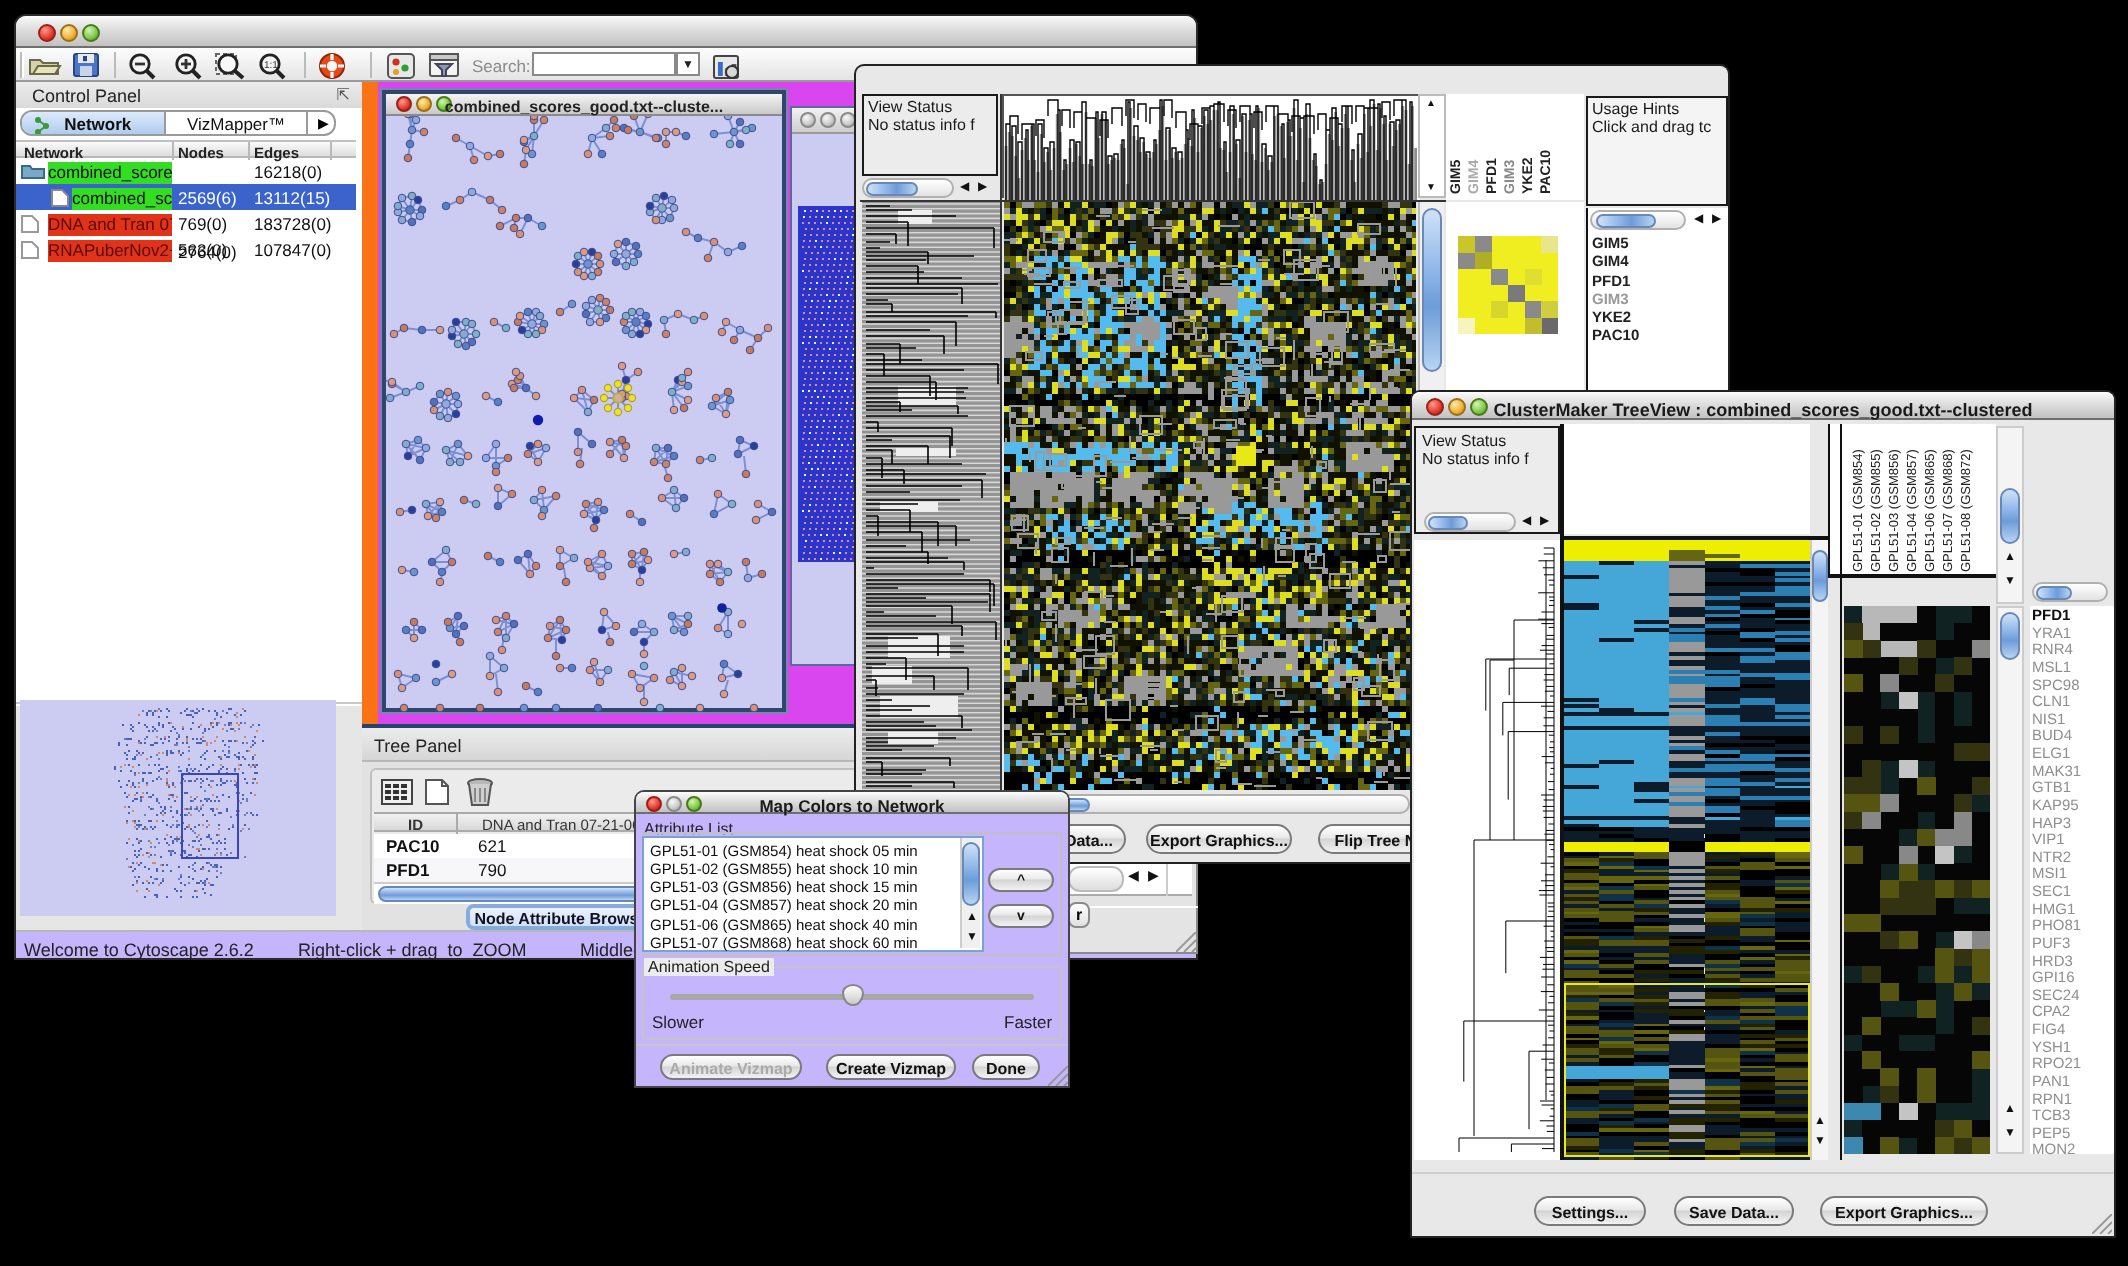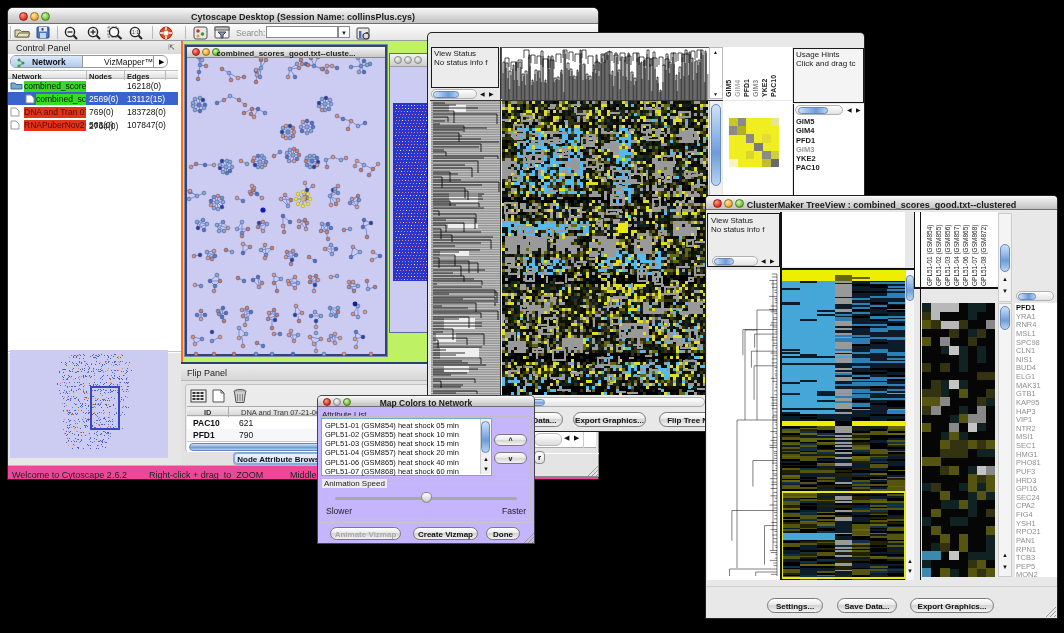--- a/index.html
+++ b/index.html
@@ -27,21 +27,20 @@
 .sb-arr { position:absolute; font-size:6px; color:#111; line-height:1; }
 svg { display:block; }
 </style></head>
 <body>
 
 <div class="win" style="left:8px; top:8px; width:590px; height:471px; background:#e6e6e6; box-shadow:0 0 0 1px #2a2a2a; border-radius:5px 5px 0 0;">
   <div class="tbar" style="height:16px;">
     <div class="tl red" style="left:11px; top:3px;"></div>
     <div class="tl yel" style="left:22px; top:3px;"></div>
     <div class="tl grn" style="left:33px; top:3px;"></div>
-    <div class="ttxt" style="top:3px; font-size:9px;">Cytoscape Desktop (Session Name: collinsPlus.cys)</div>
   </div>
 
   <div class="abs" style="left:0; top:16px; width:590px; height:17px; background:linear-gradient(#fdfdfd,#e4e4e4);border-bottom:1px solid #9a9a9a;">
     <div class="abs" style="left:2px; top:2px; width:1px; height:13px; border-left:1px solid #bbb; border-right:1px solid #fff;"></div>
     <svg class="abs" style="left:6px; top:2px;" width="17" height="13">
         <path d="M1 11 V4 h5 l1.5 1.5 H15 V11 Z" fill="#d8d2a8" stroke="#6a6a4a" stroke-width="1"></path>
         <path d="M2.5 11 L5 7 h11 l-2.5 4 Z" fill="#e8e2b8" stroke="#6a6a4a" stroke-width="1"></path>
       </svg>
     <svg class="abs" style="left:28px; top:2px;" width="14" height="13">
         <rect x="1" y="1" width="12" height="11" rx="1" fill="#4a76c8" stroke="#28487a"></rect>
@@ -107,21 +106,21 @@
   <div class="abs" style="left:0; top:46px; width:173px; height:299px; background:#fff;">
     <div class="abs" style="left:2px; top:1px; width:158px; height:13px; border:1px solid #9a9a9a; border-radius:6px; background:#fff; overflow:hidden;">
       <div class="abs" style="left:0; top:0; width:72px; height:13px; background:linear-gradient(#dceafc,#a8c6ea); border-right:1px solid #9a9a9a; text-align:center; font-size:8.5px; font-weight:bold; color:#111; padding-top:1px;">&nbsp;&nbsp;Network</div>
       <svg class="abs" style="left:6px; top:2px;" width="9" height="10">
           <circle cx="2" cy="2" r="1.5" fill="#3a9a3a"></circle>
           <circle cx="2" cy="8" r="1.5" fill="#3a9a3a"></circle>
           <circle cx="6" cy="5" r="1.5" fill="#3a9a3a"></circle>
           <line x1="2" y1="2" x2="6" y2="5" stroke="#3a9a3a"></line>
           <line x1="2" y1="8" x2="6" y2="5" stroke="#3a9a3a"></line>
         </svg>
-      <div class="abs" style="left:72px; top:0; width:70px; height:13px; text-align:right; font-size:8.5px; color:#111; padding-top:1px;">VizMapper™</div>
+      <div class="abs" style="left:72px; top:0; width:70px; height:13px; text-align:center; font-size:8.5px; color:#111; padding-top:1px;">VizMapper™</div>
       <div class="abs" style="left:142px; top:0; width:16px; height:13px; border-left:1px solid #9a9a9a; font-size:7px; padding:2px 0 0 5px;">▶</div>
     </div>
 
     <div class="abs" style="left:0; top:16px; width:170px; height:9px; background:linear-gradient(#fafafa,#dedede); border-top:1px solid #c0c0c0; border-bottom:1px solid #b8b8b8; font-size:7.5px; font-weight:bold; color:#222;">
       <span class="abs" style="left:4px; top:1px;">Network</span>
       <span class="abs" style="left:81px; top:1px;">Nodes</span>
       <span class="abs" style="left:119px; top:1px;text-align:center;">Edges</span>
       <span class="abs" style="left:78px; top:0; width:1px; height:9px; background:#b8b8b8;"></span>
       <span class="abs" style="left:116px; top:0; width:1px; height:9px; background:#b8b8b8;"></span>
       <span class="abs" style="left:157px; top:0; width:1px; height:9px; background:#b8b8b8;"></span>
@@ -163,21 +162,21 @@
   </div>
   <div class="abs" style="left:2px; top:342px; width:158px; height:108px; background:#ccccf2;">
       <svg width="156" height="107" viewBox="0 0 156 107" shape-rendering="crispEdges">
         <path fill="#4a62bc" d="M66 6h1.2v1.2h-1.2zM69 8h1.2v1.2h-1.2zM83 4h1.2v1.2h-1.2zM80 6h1.2v1.2h-1.2zM70 5h1.2v1.2h-1.2zM82 5h1.2v1.2h-1.2zM105 4h1.2v1.2h-1.2zM91 4h1.2v1.2h-1.2zM103 6h1.2v1.2h-1.2zM73 8h1.2v1.2h-1.2zM66 7h1.2v1.2h-1.2zM100 8h1.2v1.2h-1.2zM97 5h1.2v1.2h-1.2zM74 5h1.2v1.2h-1.2zM94 5h1.2v1.2h-1.2zM98 7h1.2v1.2h-1.2zM67 5h1.2v1.2h-1.2zM107 7h1.2v1.2h-1.2zM88 6h1.2v1.2h-1.2zM73 4h1.2v1.2h-1.2zM89 5h1.2v1.2h-1.2zM112 5h1.2v1.2h-1.2zM84 7h1.2v1.2h-1.2zM83 7h1.2v1.2h-1.2zM63 6h1.2v1.2h-1.2zM86 8h1.2v1.2h-1.2zM104 4h1.2v1.2h-1.2zM63 7h1.2v1.2h-1.2zM64 5h1.2v1.2h-1.2zM110 7h1.2v1.2h-1.2zM87 6h1.2v1.2h-1.2zM98 6h1.2v1.2h-1.2zM85 7h1.2v1.2h-1.2zM86 5h1.2v1.2h-1.2zM70 5h1.2v1.2h-1.2zM56 15h1.2v1.2h-1.2zM67 14h1.2v1.2h-1.2zM95 11h1.2v1.2h-1.2zM76 13h1.2v1.2h-1.2zM66 15h1.2v1.2h-1.2zM98 12h1.2v1.2h-1.2zM51 12h1.2v1.2h-1.2zM71 13h1.2v1.2h-1.2zM109 14h1.2v1.2h-1.2zM77 14h1.2v1.2h-1.2zM98 11h1.2v1.2h-1.2zM74 11h1.2v1.2h-1.2zM55 14h1.2v1.2h-1.2zM92 15h1.2v1.2h-1.2zM94 14h1.2v1.2h-1.2zM66 13h1.2v1.2h-1.2zM63 13h1.2v1.2h-1.2zM104 12h1.2v1.2h-1.2zM55 12h1.2v1.2h-1.2zM105 11h1.2v1.2h-1.2zM81 14h1.2v1.2h-1.2zM56 13h1.2v1.2h-1.2zM86 11h1.2v1.2h-1.2zM89 13h1.2v1.2h-1.2zM110 11h1.2v1.2h-1.2zM105 14h1.2v1.2h-1.2zM119 12h1.2v1.2h-1.2zM98 11h1.2v1.2h-1.2zM69 11h1.2v1.2h-1.2zM69 12h1.2v1.2h-1.2zM75 15h1.2v1.2h-1.2zM85 14h1.2v1.2h-1.2zM59 11h1.2v1.2h-1.2zM96 13h1.2v1.2h-1.2zM92 14h1.2v1.2h-1.2zM62 12h1.2v1.2h-1.2zM105 12h1.2v1.2h-1.2zM64 15h1.2v1.2h-1.2zM104 11h1.2v1.2h-1.2zM116 12h1.2v1.2h-1.2zM106 14h1.2v1.2h-1.2zM71 12h1.2v1.2h-1.2zM78 19h1.2v1.2h-1.2zM91 20h1.2v1.2h-1.2zM116 22h1.2v1.2h-1.2zM49 22h1.2v1.2h-1.2zM54 19h1.2v1.2h-1.2zM59 21h1.2v1.2h-1.2zM71 21h1.2v1.2h-1.2zM53 19h1.2v1.2h-1.2zM88 21h1.2v1.2h-1.2zM74 20h1.2v1.2h-1.2zM53 22h1.2v1.2h-1.2zM72 19h1.2v1.2h-1.2zM86 19h1.2v1.2h-1.2zM101 20h1.2v1.2h-1.2zM49 21h1.2v1.2h-1.2zM117 21h1.2v1.2h-1.2zM88 19h1.2v1.2h-1.2zM81 21h1.2v1.2h-1.2zM60 21h1.2v1.2h-1.2zM102 22h1.2v1.2h-1.2zM79 18h1.2v1.2h-1.2zM67 21h1.2v1.2h-1.2zM90 21h1.2v1.2h-1.2zM74 18h1.2v1.2h-1.2zM70 19h1.2v1.2h-1.2zM55 19h1.2v1.2h-1.2zM116 20h1.2v1.2h-1.2zM70 19h1.2v1.2h-1.2zM74 18h1.2v1.2h-1.2zM91 20h1.2v1.2h-1.2zM117 18h1.2v1.2h-1.2zM83 18h1.2v1.2h-1.2zM89 21h1.2v1.2h-1.2zM83 21h1.2v1.2h-1.2zM59 20h1.2v1.2h-1.2zM63 18h1.2v1.2h-1.2zM68 21h1.2v1.2h-1.2zM105 20h1.2v1.2h-1.2zM90 19h1.2v1.2h-1.2zM121 20h1.2v1.2h-1.2zM104 20h1.2v1.2h-1.2zM78 21h1.2v1.2h-1.2zM65 22h1.2v1.2h-1.2zM66 22h1.2v1.2h-1.2zM62 21h1.2v1.2h-1.2zM111 21h1.2v1.2h-1.2zM107 20h1.2v1.2h-1.2zM57 28h1.2v1.2h-1.2zM52 26h1.2v1.2h-1.2zM97 25h1.2v1.2h-1.2zM75 25h1.2v1.2h-1.2zM92 26h1.2v1.2h-1.2zM104 28h1.2v1.2h-1.2zM80 27h1.2v1.2h-1.2zM109 29h1.2v1.2h-1.2zM116 28h1.2v1.2h-1.2zM108 28h1.2v1.2h-1.2zM116 29h1.2v1.2h-1.2zM71 26h1.2v1.2h-1.2zM57 29h1.2v1.2h-1.2zM111 28h1.2v1.2h-1.2zM92 29h1.2v1.2h-1.2zM113 25h1.2v1.2h-1.2zM112 29h1.2v1.2h-1.2zM109 29h1.2v1.2h-1.2zM73 25h1.2v1.2h-1.2zM93 25h1.2v1.2h-1.2zM99 28h1.2v1.2h-1.2zM54 25h1.2v1.2h-1.2zM53 27h1.2v1.2h-1.2zM79 25h1.2v1.2h-1.2zM56 29h1.2v1.2h-1.2zM81 26h1.2v1.2h-1.2zM104 25h1.2v1.2h-1.2zM109 28h1.2v1.2h-1.2zM53 27h1.2v1.2h-1.2zM59 26h1.2v1.2h-1.2zM100 29h1.2v1.2h-1.2zM58 25h1.2v1.2h-1.2zM73 27h1.2v1.2h-1.2zM65 28h1.2v1.2h-1.2zM90 28h1.2v1.2h-1.2zM109 26h1.2v1.2h-1.2zM61 26h1.2v1.2h-1.2zM103 28h1.2v1.2h-1.2zM75 26h1.2v1.2h-1.2zM53 29h1.2v1.2h-1.2zM73 26h1.2v1.2h-1.2zM107 27h1.2v1.2h-1.2zM53 27h1.2v1.2h-1.2zM76 26h1.2v1.2h-1.2zM102 27h1.2v1.2h-1.2zM93 34h1.2v1.2h-1.2zM118 32h1.2v1.2h-1.2zM89 35h1.2v1.2h-1.2zM94 33h1.2v1.2h-1.2zM117 33h1.2v1.2h-1.2zM114 32h1.2v1.2h-1.2zM50 35h1.2v1.2h-1.2zM59 32h1.2v1.2h-1.2zM47 34h1.2v1.2h-1.2zM84 36h1.2v1.2h-1.2zM71 34h1.2v1.2h-1.2zM65 36h1.2v1.2h-1.2zM83 34h1.2v1.2h-1.2zM110 32h1.2v1.2h-1.2zM103 36h1.2v1.2h-1.2zM55 35h1.2v1.2h-1.2zM110 32h1.2v1.2h-1.2zM73 36h1.2v1.2h-1.2zM99 35h1.2v1.2h-1.2zM64 36h1.2v1.2h-1.2zM107 34h1.2v1.2h-1.2zM96 32h1.2v1.2h-1.2zM84 32h1.2v1.2h-1.2zM111 36h1.2v1.2h-1.2zM69 32h1.2v1.2h-1.2zM73 33h1.2v1.2h-1.2zM101 33h1.2v1.2h-1.2zM118 36h1.2v1.2h-1.2zM100 34h1.2v1.2h-1.2zM57 36h1.2v1.2h-1.2zM86 35h1.2v1.2h-1.2zM47 33h1.2v1.2h-1.2zM74 35h1.2v1.2h-1.2zM61 36h1.2v1.2h-1.2zM117 36h1.2v1.2h-1.2zM67 32h1.2v1.2h-1.2zM80 35h1.2v1.2h-1.2zM83 35h1.2v1.2h-1.2zM90 32h1.2v1.2h-1.2zM70 34h1.2v1.2h-1.2zM116 32h1.2v1.2h-1.2zM54 32h1.2v1.2h-1.2zM69 32h1.2v1.2h-1.2zM103 34h1.2v1.2h-1.2zM69 35h1.2v1.2h-1.2zM62 36h1.2v1.2h-1.2zM99 36h1.2v1.2h-1.2zM87 34h1.2v1.2h-1.2zM56 42h1.2v1.2h-1.2zM53 42h1.2v1.2h-1.2zM63 41h1.2v1.2h-1.2zM117 39h1.2v1.2h-1.2zM57 43h1.2v1.2h-1.2zM116 41h1.2v1.2h-1.2zM85 40h1.2v1.2h-1.2zM74 43h1.2v1.2h-1.2zM81 39h1.2v1.2h-1.2zM94 42h1.2v1.2h-1.2zM113 41h1.2v1.2h-1.2zM76 41h1.2v1.2h-1.2zM88 39h1.2v1.2h-1.2zM101 41h1.2v1.2h-1.2zM73 41h1.2v1.2h-1.2zM68 39h1.2v1.2h-1.2zM50 43h1.2v1.2h-1.2zM108 41h1.2v1.2h-1.2zM91 40h1.2v1.2h-1.2zM66 40h1.2v1.2h-1.2zM107 42h1.2v1.2h-1.2zM61 40h1.2v1.2h-1.2zM103 40h1.2v1.2h-1.2zM100 40h1.2v1.2h-1.2zM108 43h1.2v1.2h-1.2zM61 39h1.2v1.2h-1.2zM93 39h1.2v1.2h-1.2zM112 39h1.2v1.2h-1.2zM100 39h1.2v1.2h-1.2zM87 40h1.2v1.2h-1.2zM100 42h1.2v1.2h-1.2zM102 41h1.2v1.2h-1.2zM84 40h1.2v1.2h-1.2zM90 43h1.2v1.2h-1.2zM76 42h1.2v1.2h-1.2zM61 39h1.2v1.2h-1.2zM90 43h1.2v1.2h-1.2zM90 39h1.2v1.2h-1.2zM108 42h1.2v1.2h-1.2zM56 41h1.2v1.2h-1.2zM54 40h1.2v1.2h-1.2zM98 42h1.2v1.2h-1.2zM49 40h1.2v1.2h-1.2zM74 49h1.2v1.2h-1.2zM53 48h1.2v1.2h-1.2zM104 48h1.2v1.2h-1.2zM65 48h1.2v1.2h-1.2zM52 46h1.2v1.2h-1.2zM111 49h1.2v1.2h-1.2zM94 49h1.2v1.2h-1.2zM87 49h1.2v1.2h-1.2zM57 47h1.2v1.2h-1.2zM83 46h1.2v1.2h-1.2zM56 50h1.2v1.2h-1.2zM83 46h1.2v1.2h-1.2zM93 50h1.2v1.2h-1.2zM58 49h1.2v1.2h-1.2zM111 47h1.2v1.2h-1.2zM76 47h1.2v1.2h-1.2zM63 46h1.2v1.2h-1.2zM68 50h1.2v1.2h-1.2zM60 49h1.2v1.2h-1.2zM95 50h1.2v1.2h-1.2zM101 47h1.2v1.2h-1.2zM97 50h1.2v1.2h-1.2zM66 47h1.2v1.2h-1.2zM108 46h1.2v1.2h-1.2zM60 50h1.2v1.2h-1.2zM115 46h1.2v1.2h-1.2zM63 46h1.2v1.2h-1.2zM60 48h1.2v1.2h-1.2zM99 50h1.2v1.2h-1.2zM85 50h1.2v1.2h-1.2zM98 48h1.2v1.2h-1.2zM58 46h1.2v1.2h-1.2zM90 50h1.2v1.2h-1.2zM57 49h1.2v1.2h-1.2zM68 49h1.2v1.2h-1.2zM82 46h1.2v1.2h-1.2zM92 49h1.2v1.2h-1.2zM77 50h1.2v1.2h-1.2zM53 48h1.2v1.2h-1.2zM75 47h1.2v1.2h-1.2zM97 57h1.2v1.2h-1.2zM70 56h1.2v1.2h-1.2zM72 56h1.2v1.2h-1.2zM78 55h1.2v1.2h-1.2zM75 53h1.2v1.2h-1.2zM54 56h1.2v1.2h-1.2zM103 55h1.2v1.2h-1.2zM62 57h1.2v1.2h-1.2zM54 53h1.2v1.2h-1.2zM75 53h1.2v1.2h-1.2zM96 54h1.2v1.2h-1.2zM80 57h1.2v1.2h-1.2zM68 57h1.2v1.2h-1.2zM103 54h1.2v1.2h-1.2zM65 54h1.2v1.2h-1.2zM96 55h1.2v1.2h-1.2zM62 57h1.2v1.2h-1.2zM91 57h1.2v1.2h-1.2zM108 55h1.2v1.2h-1.2zM71 55h1.2v1.2h-1.2zM116 57h1.2v1.2h-1.2zM90 54h1.2v1.2h-1.2zM83 54h1.2v1.2h-1.2zM72 54h1.2v1.2h-1.2zM115 56h1.2v1.2h-1.2zM85 54h1.2v1.2h-1.2zM108 57h1.2v1.2h-1.2zM72 53h1.2v1.2h-1.2zM78 56h1.2v1.2h-1.2zM118 57h1.2v1.2h-1.2zM99 56h1.2v1.2h-1.2zM82 57h1.2v1.2h-1.2zM70 53h1.2v1.2h-1.2zM88 54h1.2v1.2h-1.2zM100 56h1.2v1.2h-1.2zM95 54h1.2v1.2h-1.2zM75 55h1.2v1.2h-1.2zM59 60h1.2v1.2h-1.2zM87 63h1.2v1.2h-1.2zM64 60h1.2v1.2h-1.2zM61 64h1.2v1.2h-1.2zM61 64h1.2v1.2h-1.2zM71 60h1.2v1.2h-1.2zM65 63h1.2v1.2h-1.2zM62 63h1.2v1.2h-1.2zM60 62h1.2v1.2h-1.2zM78 62h1.2v1.2h-1.2zM106 63h1.2v1.2h-1.2zM53 60h1.2v1.2h-1.2zM66 64h1.2v1.2h-1.2zM58 62h1.2v1.2h-1.2zM79 62h1.2v1.2h-1.2zM78 63h1.2v1.2h-1.2zM112 62h1.2v1.2h-1.2zM65 60h1.2v1.2h-1.2zM59 63h1.2v1.2h-1.2zM75 63h1.2v1.2h-1.2zM89 62h1.2v1.2h-1.2zM58 64h1.2v1.2h-1.2zM59 62h1.2v1.2h-1.2zM67 63h1.2v1.2h-1.2zM93 60h1.2v1.2h-1.2zM58 62h1.2v1.2h-1.2zM83 63h1.2v1.2h-1.2zM99 62h1.2v1.2h-1.2zM73 62h1.2v1.2h-1.2zM85 64h1.2v1.2h-1.2zM81 61h1.2v1.2h-1.2zM57 60h1.2v1.2h-1.2zM82 64h1.2v1.2h-1.2zM104 64h1.2v1.2h-1.2zM90 69h1.2v1.2h-1.2zM100 71h1.2v1.2h-1.2zM60 70h1.2v1.2h-1.2zM102 71h1.2v1.2h-1.2zM93 68h1.2v1.2h-1.2zM58 69h1.2v1.2h-1.2zM99 70h1.2v1.2h-1.2zM76 71h1.2v1.2h-1.2zM79 69h1.2v1.2h-1.2zM86 70h1.2v1.2h-1.2zM100 71h1.2v1.2h-1.2zM102 69h1.2v1.2h-1.2zM102 69h1.2v1.2h-1.2zM81 70h1.2v1.2h-1.2zM81 70h1.2v1.2h-1.2zM76 70h1.2v1.2h-1.2zM89 70h1.2v1.2h-1.2zM98 71h1.2v1.2h-1.2zM53 71h1.2v1.2h-1.2zM78 69h1.2v1.2h-1.2zM94 68h1.2v1.2h-1.2zM68 69h1.2v1.2h-1.2zM73 71h1.2v1.2h-1.2zM77 69h1.2v1.2h-1.2zM94 67h1.2v1.2h-1.2zM96 71h1.2v1.2h-1.2zM102 69h1.2v1.2h-1.2zM98 71h1.2v1.2h-1.2zM95 69h1.2v1.2h-1.2zM72 69h1.2v1.2h-1.2zM89 67h1.2v1.2h-1.2zM87 70h1.2v1.2h-1.2zM80 71h1.2v1.2h-1.2zM75 68h1.2v1.2h-1.2zM59 71h1.2v1.2h-1.2zM98 67h1.2v1.2h-1.2zM92 74h1.2v1.2h-1.2zM77 76h1.2v1.2h-1.2zM102 74h1.2v1.2h-1.2zM82 76h1.2v1.2h-1.2zM59 77h1.2v1.2h-1.2zM70 78h1.2v1.2h-1.2zM84 77h1.2v1.2h-1.2zM74 75h1.2v1.2h-1.2zM94 74h1.2v1.2h-1.2zM81 75h1.2v1.2h-1.2zM82 75h1.2v1.2h-1.2zM63 76h1.2v1.2h-1.2zM90 77h1.2v1.2h-1.2zM83 78h1.2v1.2h-1.2zM88 78h1.2v1.2h-1.2zM98 76h1.2v1.2h-1.2zM59 75h1.2v1.2h-1.2zM57 75h1.2v1.2h-1.2zM103 77h1.2v1.2h-1.2zM57 77h1.2v1.2h-1.2zM81 75h1.2v1.2h-1.2zM85 77h1.2v1.2h-1.2zM65 77h1.2v1.2h-1.2zM80 77h1.2v1.2h-1.2zM89 74h1.2v1.2h-1.2zM75 77h1.2v1.2h-1.2zM102 74h1.2v1.2h-1.2zM76 75h1.2v1.2h-1.2zM89 75h1.2v1.2h-1.2zM91 74h1.2v1.2h-1.2zM58 78h1.2v1.2h-1.2zM60 74h1.2v1.2h-1.2zM56 85h1.2v1.2h-1.2zM68 84h1.2v1.2h-1.2zM57 84h1.2v1.2h-1.2zM100 83h1.2v1.2h-1.2zM62 83h1.2v1.2h-1.2zM71 85h1.2v1.2h-1.2zM84 83h1.2v1.2h-1.2zM90 84h1.2v1.2h-1.2zM71 82h1.2v1.2h-1.2zM98 82h1.2v1.2h-1.2zM97 82h1.2v1.2h-1.2zM59 82h1.2v1.2h-1.2zM55 83h1.2v1.2h-1.2zM79 83h1.2v1.2h-1.2zM68 84h1.2v1.2h-1.2zM91 83h1.2v1.2h-1.2zM64 84h1.2v1.2h-1.2zM87 85h1.2v1.2h-1.2zM94 85h1.2v1.2h-1.2zM75 85h1.2v1.2h-1.2zM87 81h1.2v1.2h-1.2zM56 81h1.2v1.2h-1.2zM98 83h1.2v1.2h-1.2zM73 82h1.2v1.2h-1.2zM60 81h1.2v1.2h-1.2zM57 84h1.2v1.2h-1.2zM95 82h1.2v1.2h-1.2zM68 84h1.2v1.2h-1.2zM68 85h1.2v1.2h-1.2zM93 81h1.2v1.2h-1.2zM66 91h1.2v1.2h-1.2zM93 89h1.2v1.2h-1.2zM56 92h1.2v1.2h-1.2zM58 90h1.2v1.2h-1.2zM80 88h1.2v1.2h-1.2zM89 91h1.2v1.2h-1.2zM96 92h1.2v1.2h-1.2zM64 91h1.2v1.2h-1.2zM61 91h1.2v1.2h-1.2zM80 91h1.2v1.2h-1.2zM86 89h1.2v1.2h-1.2zM82 92h1.2v1.2h-1.2zM86 89h1.2v1.2h-1.2zM59 88h1.2v1.2h-1.2zM70 91h1.2v1.2h-1.2zM98 88h1.2v1.2h-1.2zM91 91h1.2v1.2h-1.2zM68 89h1.2v1.2h-1.2zM71 90h1.2v1.2h-1.2zM90 90h1.2v1.2h-1.2zM84 88h1.2v1.2h-1.2zM92 92h1.2v1.2h-1.2zM88 91h1.2v1.2h-1.2zM95 92h1.2v1.2h-1.2zM92 90h1.2v1.2h-1.2zM65 88h1.2v1.2h-1.2zM92 96h1.2v1.2h-1.2zM80 98h1.2v1.2h-1.2zM77 94h1.2v1.2h-1.2zM95 97h1.2v1.2h-1.2zM63 94h1.2v1.2h-1.2zM80 98h1.2v1.2h-1.2zM86 98h1.2v1.2h-1.2zM87 95h1.2v1.2h-1.2zM67 97h1.2v1.2h-1.2zM91 94h1.2v1.2h-1.2zM62 98h1.2v1.2h-1.2zM68 97h1.2v1.2h-1.2zM80 95h1.2v1.2h-1.2zM80 98h1.2v1.2h-1.2zM68 98h1.2v1.2h-1.2zM73 98h1.2v1.2h-1.2zM88 98h1.2v1.2h-1.2zM92 96h1.2v1.2h-1.2zM78 95h1.2v1.2h-1.2z"></path>
         <path fill="#cf8a68" d="M68 5h1.2v1.2h-1.2zM108 6h1.2v1.2h-1.2zM108 8h1.2v1.2h-1.2zM59 7h1.2v1.2h-1.2zM111 4h1.2v1.2h-1.2zM108 11h1.2v1.2h-1.2zM99 11h1.2v1.2h-1.2zM95 12h1.2v1.2h-1.2zM118 15h1.2v1.2h-1.2zM90 12h1.2v1.2h-1.2zM96 11h1.2v1.2h-1.2zM107 15h1.2v1.2h-1.2zM75 11h1.2v1.2h-1.2zM109 12h1.2v1.2h-1.2zM81 13h1.2v1.2h-1.2zM101 14h1.2v1.2h-1.2zM105 12h1.2v1.2h-1.2zM108 11h1.2v1.2h-1.2zM108 20h1.2v1.2h-1.2zM95 21h1.2v1.2h-1.2zM98 18h1.2v1.2h-1.2zM83 19h1.2v1.2h-1.2zM72 18h1.2v1.2h-1.2zM97 20h1.2v1.2h-1.2zM59 21h1.2v1.2h-1.2zM83 20h1.2v1.2h-1.2zM68 18h1.2v1.2h-1.2zM93 22h1.2v1.2h-1.2zM112 18h1.2v1.2h-1.2zM93 21h1.2v1.2h-1.2zM91 18h1.2v1.2h-1.2zM68 27h1.2v1.2h-1.2zM84 29h1.2v1.2h-1.2zM71 26h1.2v1.2h-1.2zM100 28h1.2v1.2h-1.2zM117 27h1.2v1.2h-1.2zM69 26h1.2v1.2h-1.2zM79 26h1.2v1.2h-1.2zM114 25h1.2v1.2h-1.2zM60 27h1.2v1.2h-1.2zM63 29h1.2v1.2h-1.2zM52 32h1.2v1.2h-1.2zM74 35h1.2v1.2h-1.2zM100 32h1.2v1.2h-1.2zM117 32h1.2v1.2h-1.2zM109 34h1.2v1.2h-1.2zM56 33h1.2v1.2h-1.2zM115 33h1.2v1.2h-1.2zM109 32h1.2v1.2h-1.2zM50 33h1.2v1.2h-1.2zM59 36h1.2v1.2h-1.2zM116 39h1.2v1.2h-1.2zM63 42h1.2v1.2h-1.2zM55 43h1.2v1.2h-1.2zM107 40h1.2v1.2h-1.2zM118 41h1.2v1.2h-1.2zM77 43h1.2v1.2h-1.2zM59 43h1.2v1.2h-1.2zM73 42h1.2v1.2h-1.2zM73 39h1.2v1.2h-1.2zM73 40h1.2v1.2h-1.2zM74 42h1.2v1.2h-1.2zM95 43h1.2v1.2h-1.2zM61 48h1.2v1.2h-1.2zM74 47h1.2v1.2h-1.2zM57 47h1.2v1.2h-1.2zM61 46h1.2v1.2h-1.2zM117 47h1.2v1.2h-1.2zM54 47h1.2v1.2h-1.2zM78 48h1.2v1.2h-1.2zM76 48h1.2v1.2h-1.2zM85 48h1.2v1.2h-1.2zM96 47h1.2v1.2h-1.2zM88 48h1.2v1.2h-1.2zM109 50h1.2v1.2h-1.2zM71 57h1.2v1.2h-1.2zM56 55h1.2v1.2h-1.2zM82 54h1.2v1.2h-1.2zM87 54h1.2v1.2h-1.2zM52 53h1.2v1.2h-1.2zM85 57h1.2v1.2h-1.2zM98 54h1.2v1.2h-1.2zM90 53h1.2v1.2h-1.2zM84 54h1.2v1.2h-1.2zM112 57h1.2v1.2h-1.2zM109 55h1.2v1.2h-1.2zM84 62h1.2v1.2h-1.2zM111 64h1.2v1.2h-1.2zM57 61h1.2v1.2h-1.2zM84 63h1.2v1.2h-1.2zM56 60h1.2v1.2h-1.2zM62 64h1.2v1.2h-1.2zM53 61h1.2v1.2h-1.2zM94 62h1.2v1.2h-1.2zM99 64h1.2v1.2h-1.2zM57 63h1.2v1.2h-1.2zM91 62h1.2v1.2h-1.2zM68 60h1.2v1.2h-1.2zM59 70h1.2v1.2h-1.2zM99 67h1.2v1.2h-1.2zM89 67h1.2v1.2h-1.2zM65 71h1.2v1.2h-1.2zM80 68h1.2v1.2h-1.2zM54 69h1.2v1.2h-1.2zM78 68h1.2v1.2h-1.2zM73 67h1.2v1.2h-1.2zM88 74h1.2v1.2h-1.2zM100 77h1.2v1.2h-1.2zM89 74h1.2v1.2h-1.2zM98 76h1.2v1.2h-1.2zM90 77h1.2v1.2h-1.2zM61 77h1.2v1.2h-1.2zM64 78h1.2v1.2h-1.2zM64 76h1.2v1.2h-1.2zM67 81h1.2v1.2h-1.2zM54 83h1.2v1.2h-1.2zM91 84h1.2v1.2h-1.2zM70 82h1.2v1.2h-1.2zM58 81h1.2v1.2h-1.2zM66 81h1.2v1.2h-1.2zM69 92h1.2v1.2h-1.2zM94 91h1.2v1.2h-1.2zM58 91h1.2v1.2h-1.2zM63 90h1.2v1.2h-1.2zM64 95h1.2v1.2h-1.2zM58 95h1.2v1.2h-1.2zM88 95h1.2v1.2h-1.2z"></path>
         <path fill="#6a7ec8" d="M62 57h1v1h-1zM106 62h1v1h-1zM79 33h1v1h-1zM59 63h1v1h-1zM84 56h1v1h-1zM95 40h1v1h-1zM68 15h1v1h-1zM91 16h1v1h-1zM86 82h1v1h-1zM62 19h1v1h-1zM113 49h1v1h-1zM79 89h1v1h-1zM94 81h1v1h-1zM100 76h1v1h-1zM115 23h1v1h-1zM92 45h1v1h-1zM84 23h1v1h-1zM79 17h1v1h-1zM90 72h1v1h-1zM93 49h1v1h-1zM63 64h1v1h-1zM113 56h1v1h-1zM57 37h1v1h-1zM61 5h1v1h-1zM86 84h1v1h-1zM97 77h1v1h-1zM92 20h1v1h-1zM112 57h1v1h-1zM110 51h1v1h-1zM102 12h1v1h-1zM96 83h1v1h-1zM88 4h1v1h-1zM114 64h1v1h-1zM80 41h1v1h-1zM110 65h1v1h-1zM80 87h1v1h-1zM84 72h1v1h-1zM75 75h1v1h-1zM112 78h1v1h-1zM90 41h1v1h-1zM69 71h1v1h-1zM112 11h1v1h-1zM91 52h1v1h-1zM69 4h1v1h-1zM101 5h1v1h-1zM86 50h1v1h-1zM77 22h1v1h-1zM105 40h1v1h-1zM59 41h1v1h-1zM91 27h1v1h-1zM87 54h1v1h-1zM92 91h1v1h-1zM78 22h1v1h-1zM88 53h1v1h-1zM64 53h1v1h-1zM84 91h1v1h-1zM90 72h1v1h-1zM78 16h1v1h-1zM109 14h1v1h-1zM67 73h1v1h-1zM115 13h1v1h-1zM86 73h1v1h-1zM105 58h1v1h-1zM97 9h1v1h-1zM78 60h1v1h-1zM105 76h1v1h-1zM83 57h1v1h-1zM58 27h1v1h-1zM76 58h1v1h-1zM100 86h1v1h-1zM78 62h1v1h-1zM71 89h1v1h-1zM56 72h1v1h-1zM64 48h1v1h-1zM53 79h1v1h-1zM113 50h1v1h-1zM65 73h1v1h-1zM86 65h1v1h-1zM93 63h1v1h-1zM76 62h1v1h-1zM116 12h1v1h-1zM70 39h1v1h-1zM96 40h1v1h-1zM65 5h1v1h-1zM98 85h1v1h-1zM88 68h1v1h-1zM89 55h1v1h-1zM75 76h1v1h-1zM67 89h1v1h-1zM82 40h1v1h-1zM52 19h1v1h-1zM85 53h1v1h-1zM85 34h1v1h-1zM60 49h1v1h-1zM69 51h1v1h-1zM104 26h1v1h-1zM81 37h1v1h-1zM84 25h1v1h-1zM74 72h1v1h-1zM97 83h1v1h-1zM109 46h1v1h-1zM69 38h1v1h-1zM104 23h1v1h-1zM98 74h1v1h-1zM79 35h1v1h-1zM87 66h1v1h-1zM69 29h1v1h-1zM78 70h1v1h-1zM75 53h1v1h-1zM64 32h1v1h-1zM66 54h1v1h-1zM64 70h1v1h-1zM113 21h1v1h-1zM101 25h1v1h-1zM68 27h1v1h-1zM67 77h1v1h-1zM107 35h1v1h-1zM103 15h1v1h-1zM57 88h1v1h-1zM85 5h1v1h-1z"></path>
         <rect x="81" y="37" width="28" height="42" fill="none" stroke="#3a46c0" stroke-width="1.1"></rect>
       </svg>
     </div>
 
-  <div class="abs" style="left:173px; top:33px; width:417px; height:321px; background:#bef264; border-left:2px solid #f97316;">
+  <div class="abs" style="left:173px; top:33px; width:417px; height:321px; background:#d946ef; border-left:8px solid #f97316;">
 
     <div class="abs" style="left:206px; top:12px; width:41px; height:280px; background:#ccccf2; border:1px solid #5a6a9a;">
       <div style="height:13px; background:linear-gradient(#f2f2f2,#cdcdcd); border-bottom:1px solid #9a9a9a; position:relative;">
         <div class="tl gray" style="left:4px; top:2px; width:8px; height:8px;"></div>
         <div class="tl gray" style="left:14px; top:2px; width:8px; height:8px;"></div>
         <div class="tl gray" style="left:24px; top:2px; width:8px; height:8px;"></div>
       </div>
       <div class="abs" style="left:3px; top:49px;">
           <svg width="35" height="178" viewBox="0 0 35 178" shape-rendering="crispEdges">
             <rect width="35" height="178" fill="#2a35cc"></rect>
@@ -619,21 +618,21 @@
             <circle cx="116" cy="134" r="1.8" fill="#e8e23a" stroke="#b5a31a" stroke-width="0.6"></circle>
             <circle cx="121" cy="136" r="1.8" fill="#e8e23a" stroke="#b5a31a" stroke-width="0.6"></circle>
             <circle cx="76" cy="152" r="2.6" fill="#121bb0"></circle>
             <circle cx="168" cy="246" r="2.4" fill="#14209a"></circle>
           </svg>
         </div>
     </div>
   </div>
 
   <div class="abs" style="left:173px; top:354px; width:417px; height:103px; background:#e2e2e2; border-top:2px solid #27426b;">
-    <div class="abs" style="left:0; top:0; width:417px; height:17px; background:linear-gradient(#ececec,#d6d6d6); border-bottom:1px solid #b8b8b8; font-size:9px; color:#222; padding:4px 0 0 6px;">Flip Panel</div>
+    <div class="abs" style="left:0; top:0; width:417px; height:17px; background:linear-gradient(#ececec,#d6d6d6); border-bottom:1px solid #b8b8b8; font-size:9px; color:#222; padding:4px 0 0 6px;">Tree Panel</div>
     <div class="abs" style="left:4px; top:20px; width:410px; height:68px; background:#ebebeb; border:1px solid #c0c0c0; border-radius:3px;">
       <svg class="abs" style="left:4px; top:3px;" width="17" height="16">
           <rect x="1" y="2" width="15" height="12" fill="#f0f0f0" stroke="#444"></rect>
           <g fill="#333">
             <rect x="2.5" y="4" width="3" height="2"></rect>
             <rect x="6.5" y="4" width="3" height="2"></rect>
             <rect x="10.5" y="4" width="3" height="2"></rect>
             <rect x="2.5" y="7" width="3" height="2"></rect>
             <rect x="6.5" y="7" width="3" height="2"></rect>
             <rect x="10.5" y="7" width="3" height="2"></rect>
@@ -664,21 +663,21 @@
         <b class="abs" style="left:6px; top:1px;">PFD1</b>
           <span class="abs" style="left:52px; top:1px;">790</span>
       </div>
       <div class="abs" style="left:1px; top:56px; width:407px; height:11px; background:#fff; border-top:1px solid #ccc;">
         <div class="bluethumb" style="left:2px; top:1px; width:398px; height:8px; border-radius:4px;"></div>
       </div>
     </div>
     <div class="abs" style="left:52px; top:88px; width:98px; height:13px; background:linear-gradient(#eaf2fc,#cfe2f6); border:2px solid #88aadd; border-radius:4px; font-size:8px; font-weight:bold; color:#112; text-align:center; padding-top:1px; white-space:nowrap; overflow:hidden;">Node Attribute Browser</div>
   </div>
 
-  <div class="abs" style="left:0; top:457px; width:590px; height:14px; background:#ec4899; border-top:1px solid #b8b8b8; font-size:9px; color:#222;">
+  <div class="abs" style="left:0; top:457px; width:590px; height:14px; background:#c4b5fd; border-top:1px solid #b8b8b8; font-size:9px; color:#222;">
     <span class="abs" style="left:4px; top:4px;">Welcome to Cytoscape 2.6.2</span>
     <span class="abs" style="left:141px; top:4px;">Right-click + drag&nbsp; to&nbsp; ZOOM</span>
     <span class="abs" style="left:282px; top:4px;">Middle-click + drag</span>
   </div>
 </div>
 
 <div class="abs" style="left:534px; top:424px; width:65px; height:53px; background:#e4e4e4; border-right:1px solid #8a8a8a; border-bottom:1px solid #8a8a8a;">
   <div class="abs" style="left:0; top:1px; width:62px; height:23px; background:#fff; border-bottom:1px solid #aaa;">
     <div class="abs" style="left:0; top:8px; width:28px; height:13px; background:linear-gradient(#fff,#ddd); border:1px solid #bbb; border-radius:6px;"></div>
     <div class="abs" style="left:30px; top:9px; font-size:7px; color:#111;">◀</div>

